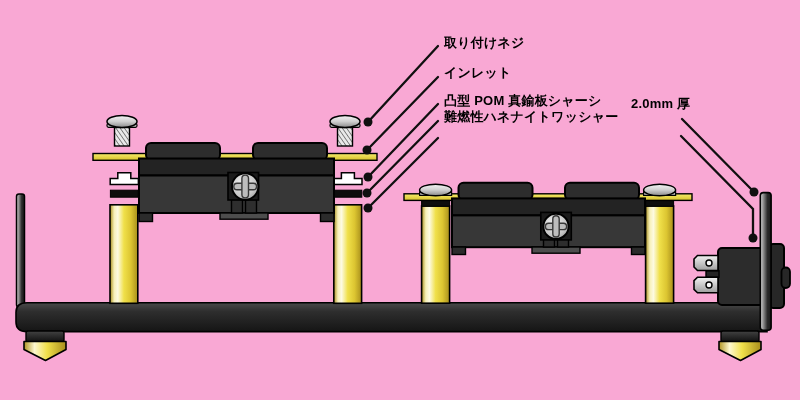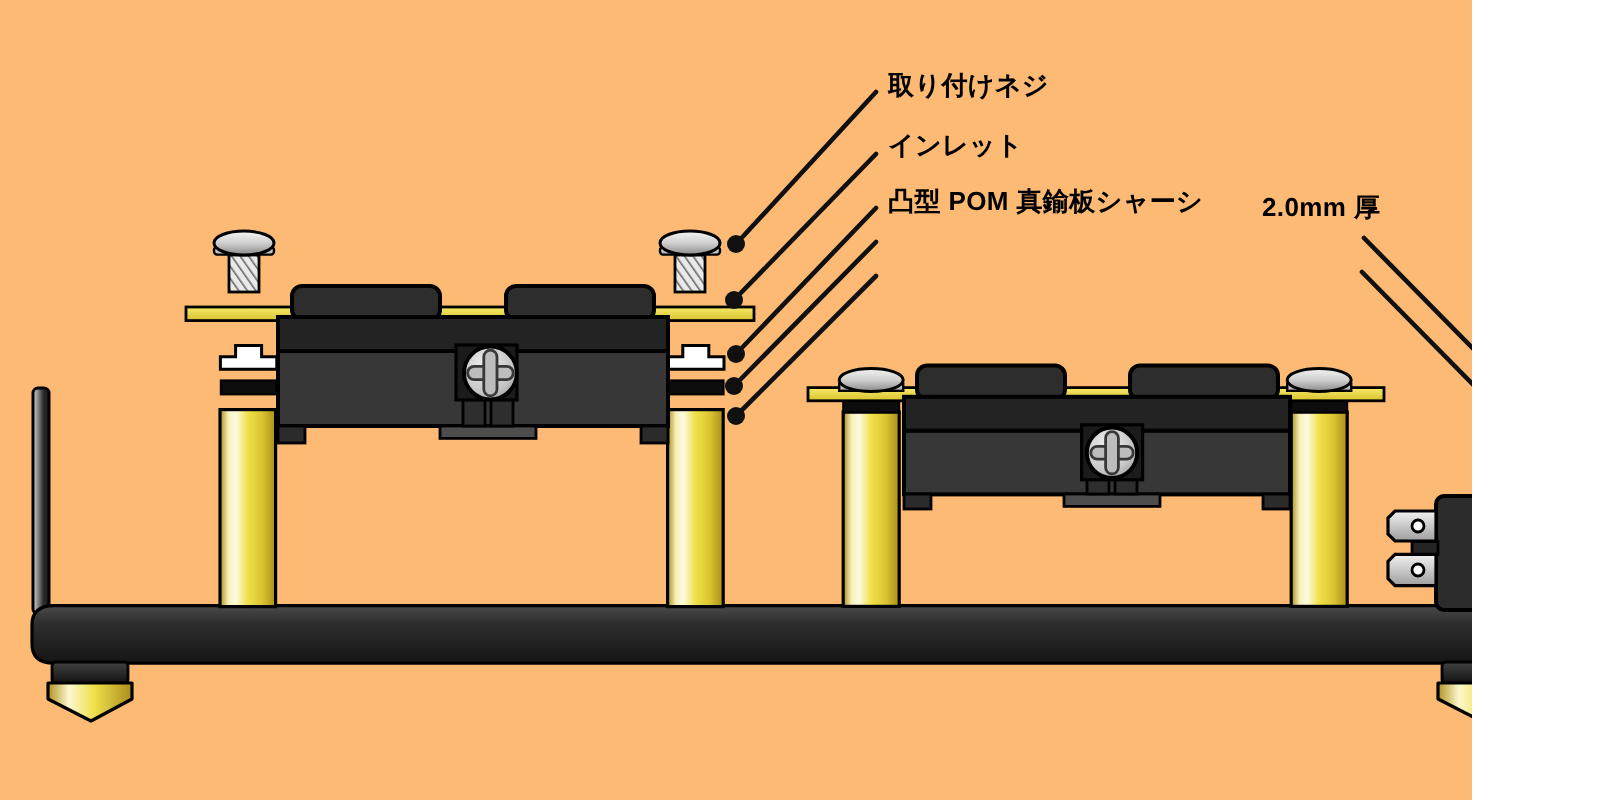--- a/index.html
+++ b/index.html
@@ -1,29 +1,30 @@
 <!DOCTYPE html>
 <html><head>
 <meta charset="utf-8">
 <style>
   html,body{margin:0;padding:0;background:#fff;}
-  #stage{position:relative;width:736px;height:400px;background:#fdba74;overflow:hidden;
+  #stage{position:relative;width:800px;height:400px;background:#f9a8d4;overflow:hidden;
          font-family:"Liberation Sans","DejaVu Sans",sans-serif;}
   #art{position:absolute;left:0;top:0;z-index:1;}
   .lbl{position:absolute;z-index:2;font-size:13px;font-weight:bold;color:#000;
        line-height:14px;white-space:nowrap;letter-spacing:.2px;}
 </style>
 </head>
 <body>
 
 <div id="stage">
 
   <div class="lbl" style="left:444px;top:36px">取り付けネジ</div>
   <div class="lbl" style="left:444px;top:66px">インレット</div>
   <div class="lbl" style="left:444px;top:94px">凸型 POM 真鍮板シャーシ</div>
+  <div class="lbl" style="left:444px;top:110px">難燃性ハネナイトワッシャー</div>
   <div class="lbl" style="left:631px;top:97px">2.0mm 厚</div>
 
   <svg id="art" width="800" height="400" viewBox="0 0 800 400">
     <defs>
       <linearGradient id="gPost" x1="0" y1="0" x2="1" y2="0">
         <stop offset="0" stop-color="#a98f1e"></stop>
           <stop offset=".15" stop-color="#f7f0b8"></stop>
         <stop offset=".28" stop-color="#fdfae2"></stop>
           <stop offset=".5" stop-color="#f0e04a"></stop>
         <stop offset=".75" stop-color="#dcc531"></stop>

